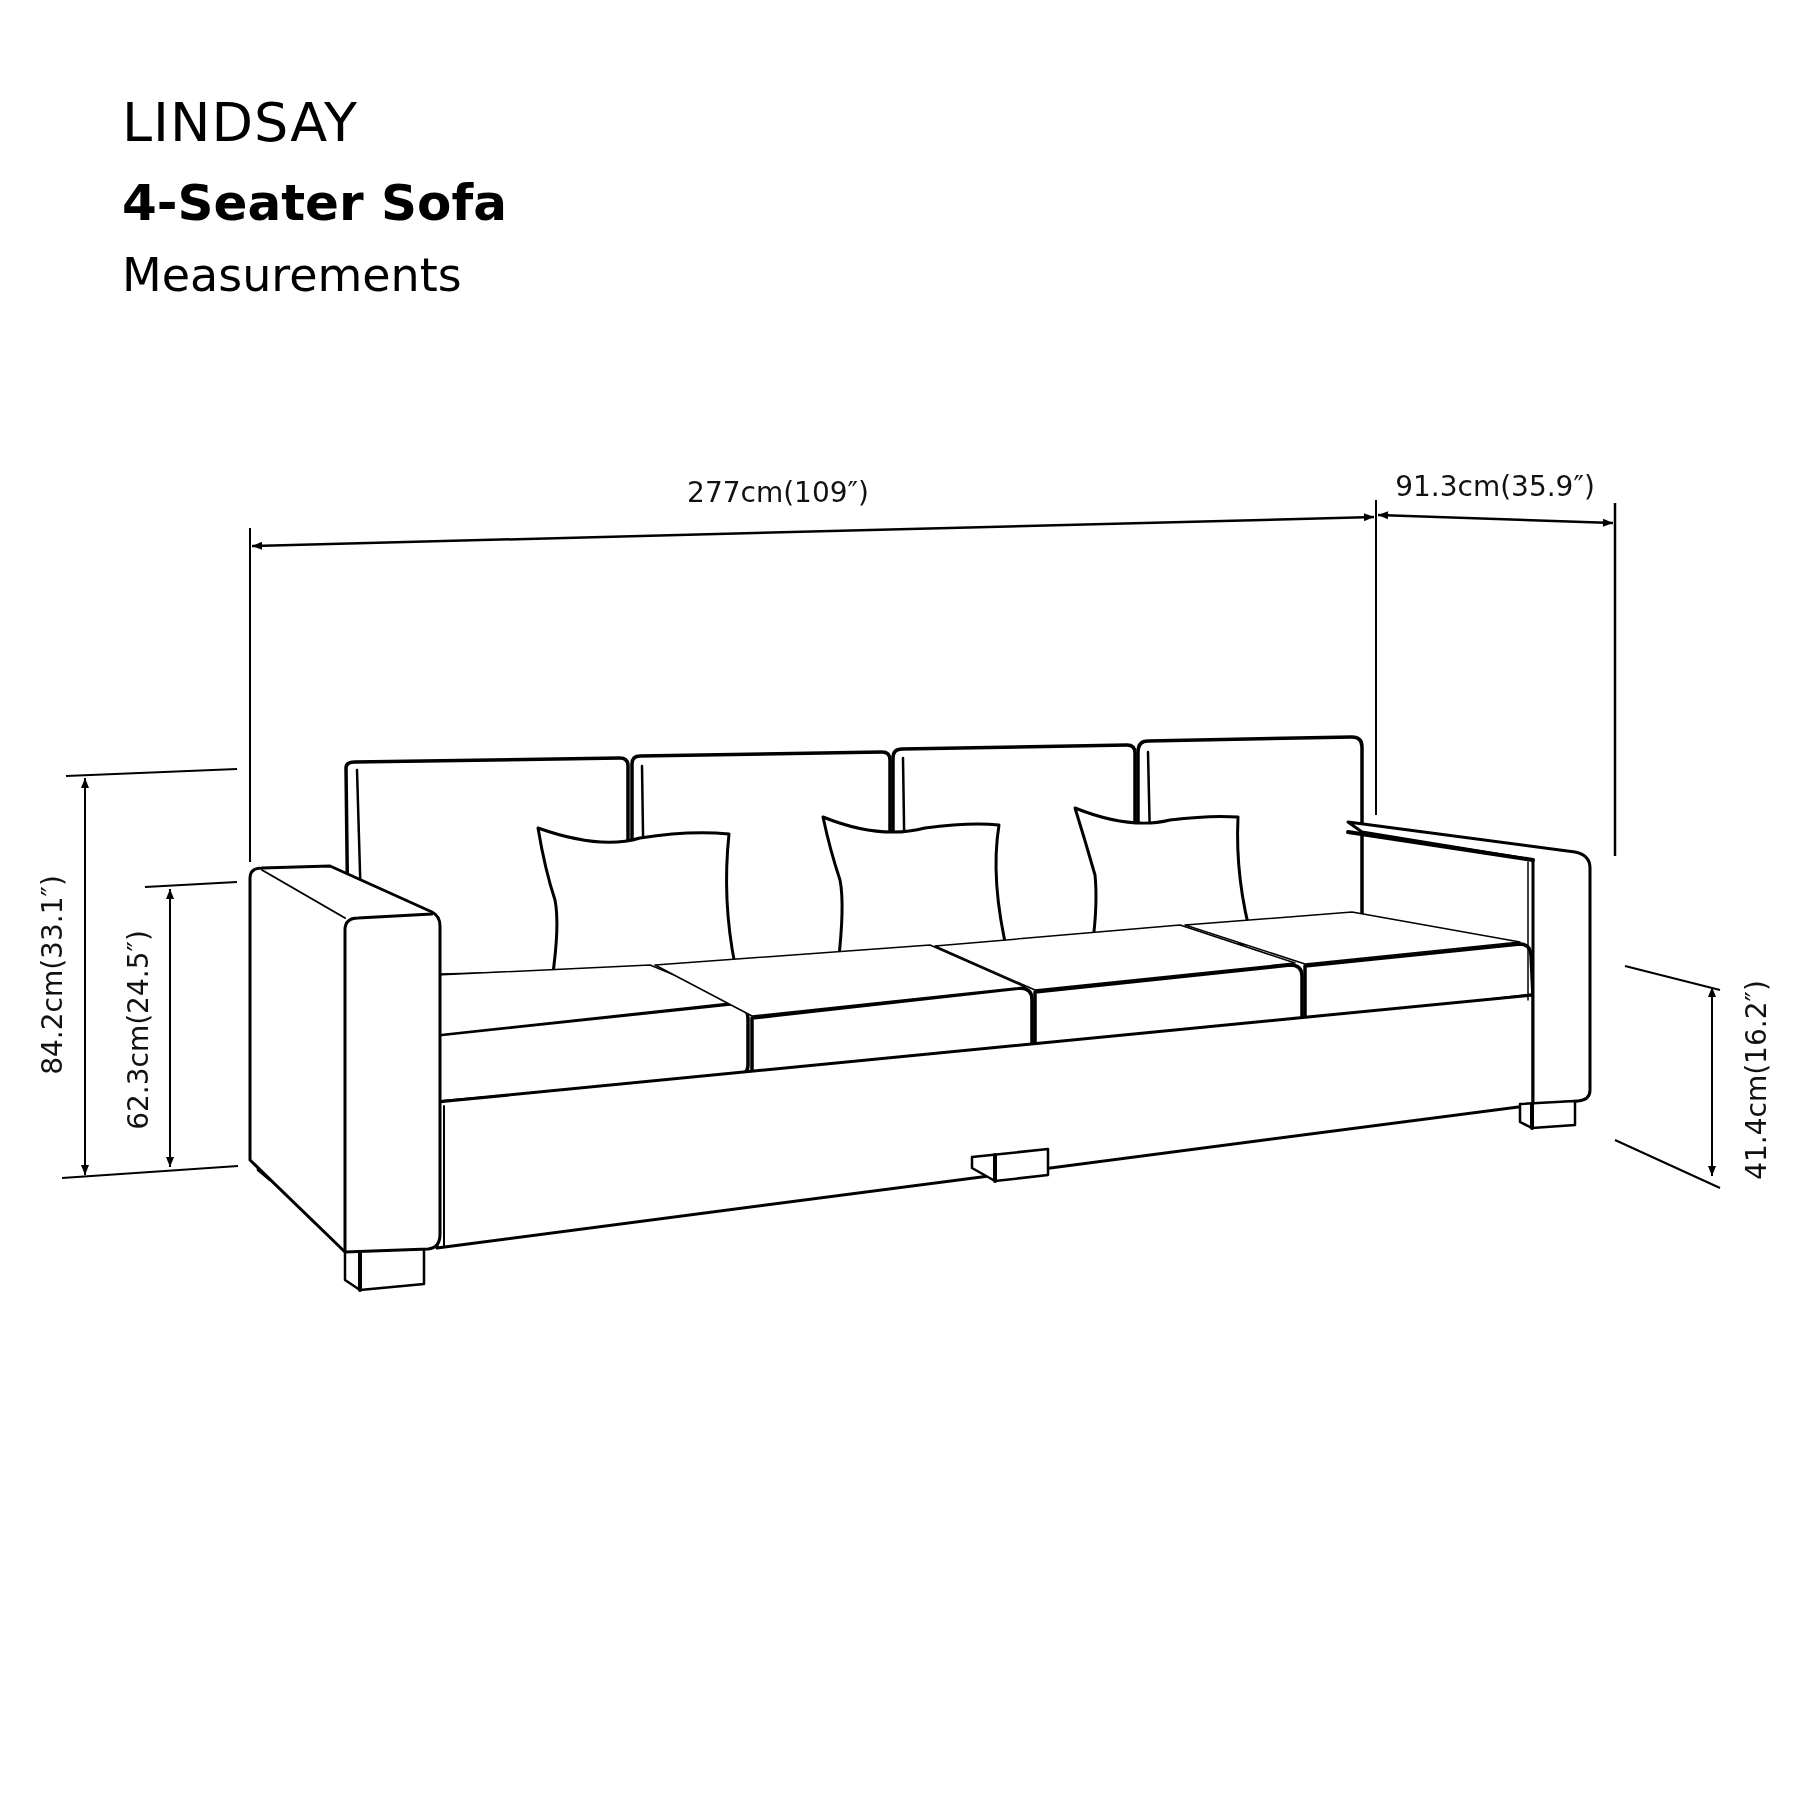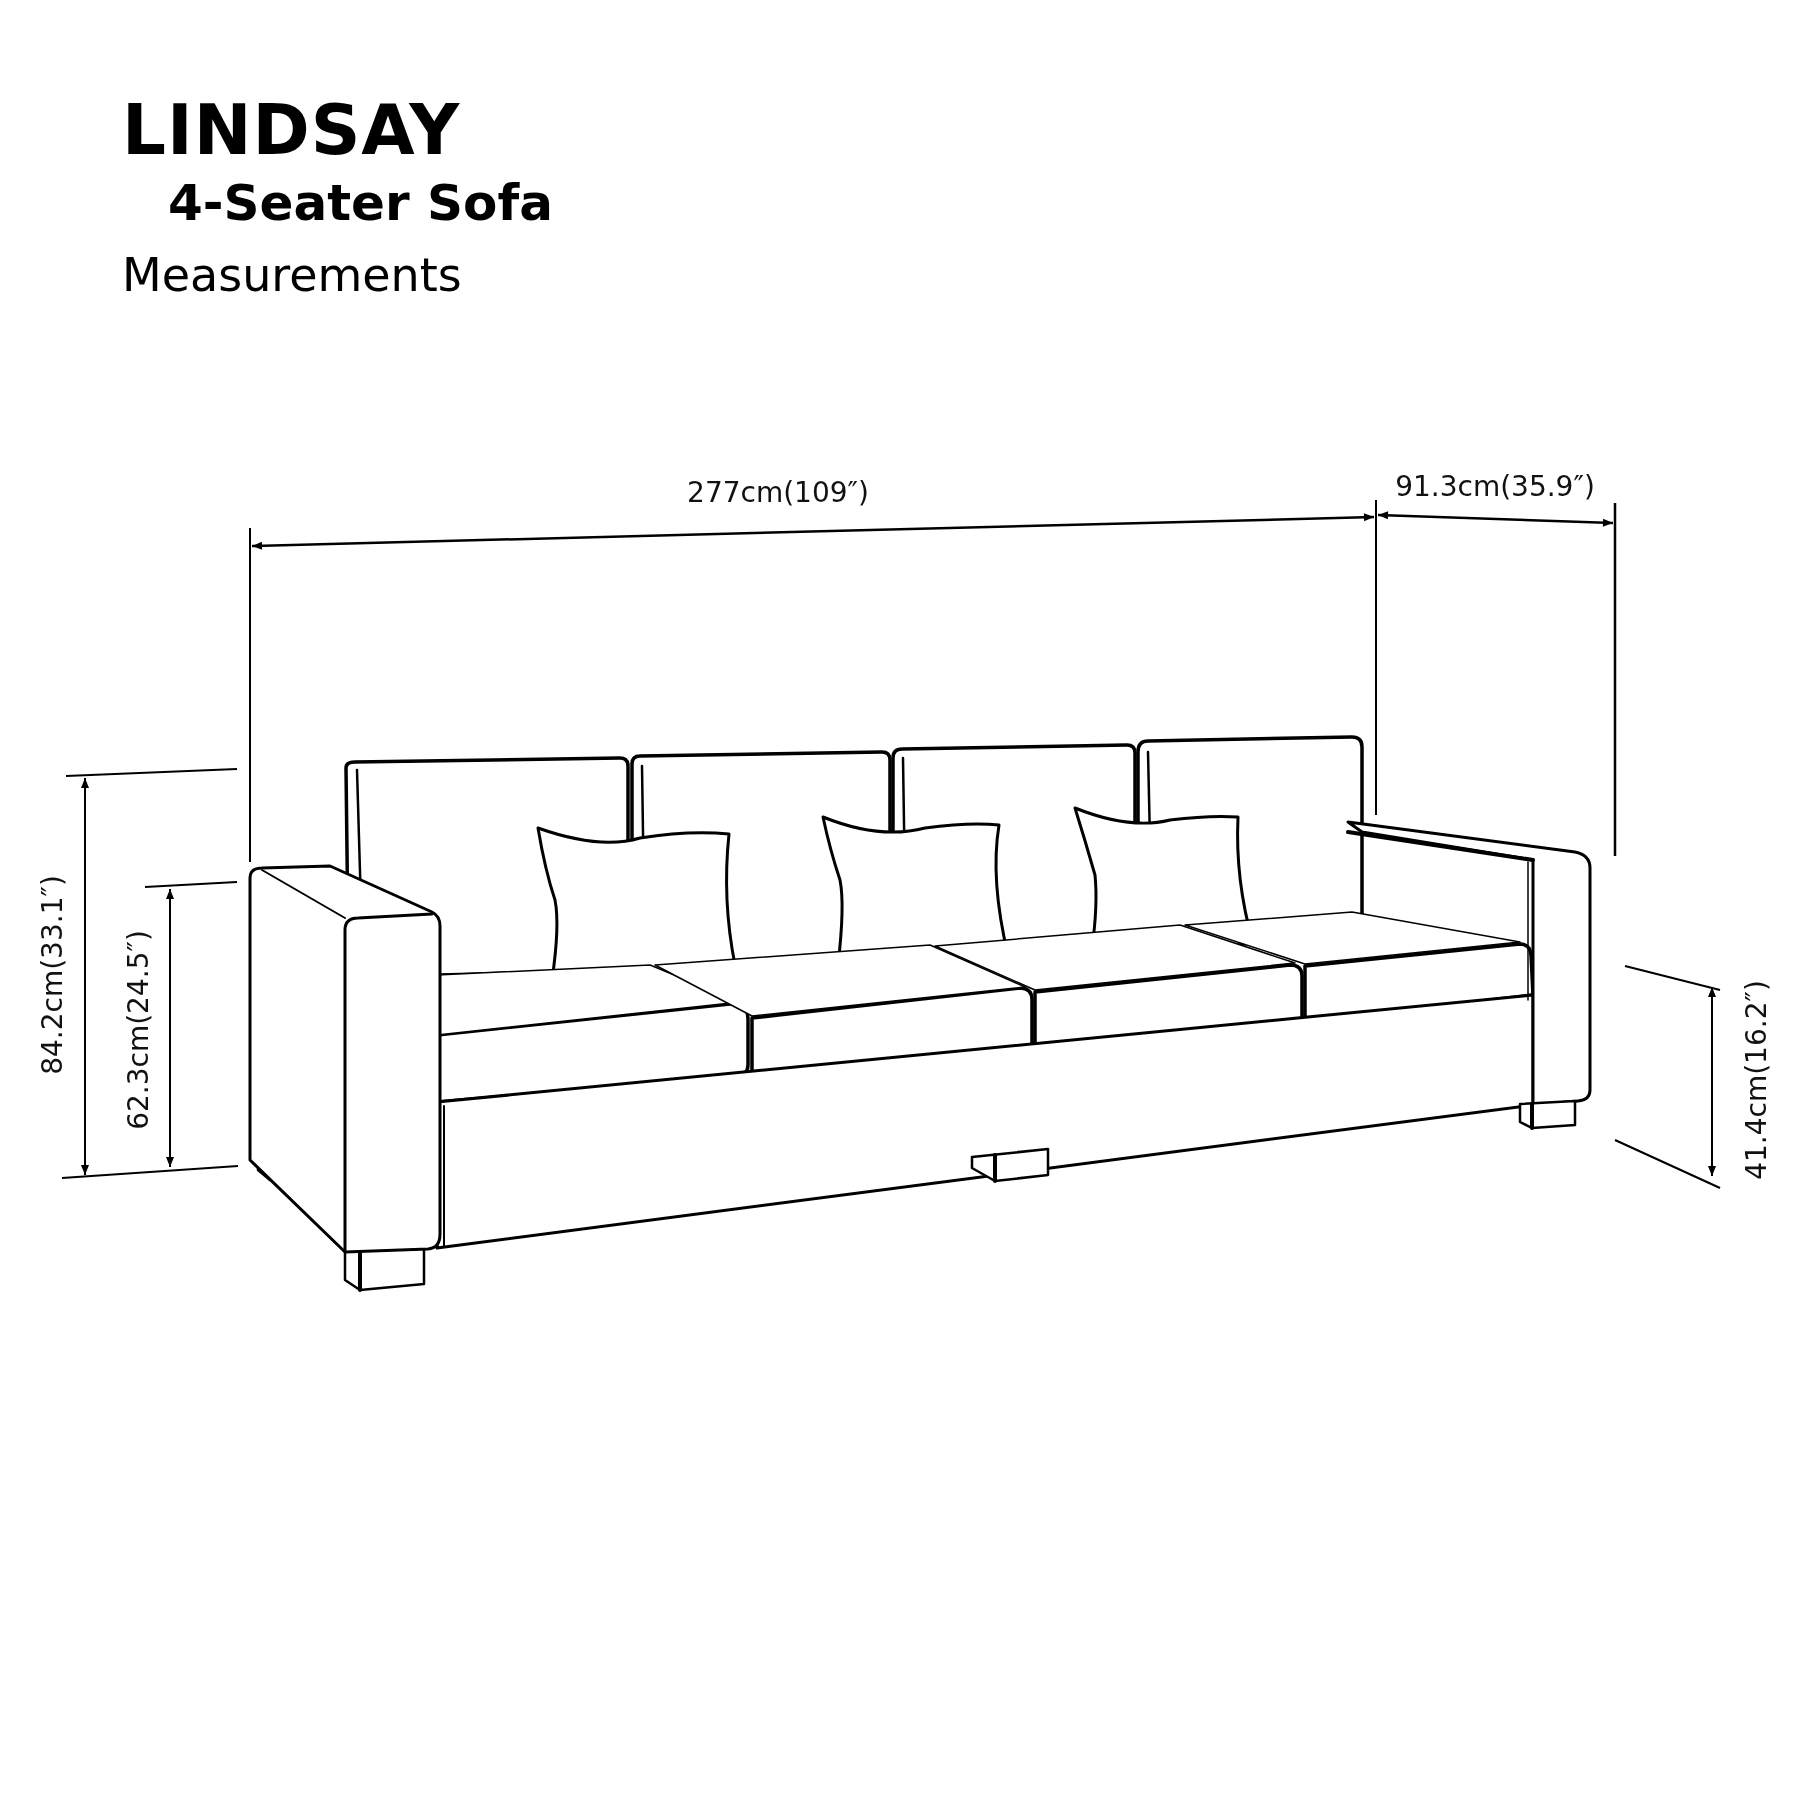--- a/index.html
+++ b/index.html
@@ -1,18 +1,18 @@
 <!DOCTYPE html>
 <html><head>
 <meta charset="utf-8">
 <style>
   html, body { margin:0; padding:0; background:#ffffff; }
   body { width:1800px; height:1800px; position:relative; overflow:hidden; font-family:"DejaVu Sans", sans-serif; color:#000; }
-  .title { position:absolute; left:122px; top:96px; font-size:69px; font-weight:bold; letter-spacing:1px; line-height:1; }
-  .subtitle { position:absolute; left:122px; top:178px; font-size:50px; font-weight:bold; line-height:1;margin-left:46px; }
+  .title { position:absolute; left:122px; top:96px; font-size:54px; font-weight:normal; letter-spacing:1px; line-height:1; }
+  .subtitle { position:absolute; left:122px; top:178px; font-size:50px; font-weight:bold; line-height:1; }
   .caption { position:absolute; left:122px; top:252px; font-size:46px; line-height:1;text-align:right; }
   svg.drawing { position:absolute; left:0; top:0; }
   .dimtxt { font-family:"DejaVu Sans", sans-serif; font-size:28px; fill:#111; }
 </style>
 </head>
 <body>
 
 <div class="title">LINDSAY</div>
 <div class="subtitle">4-Seater Sofa</div>
 <div class="caption">Measurements</div>

